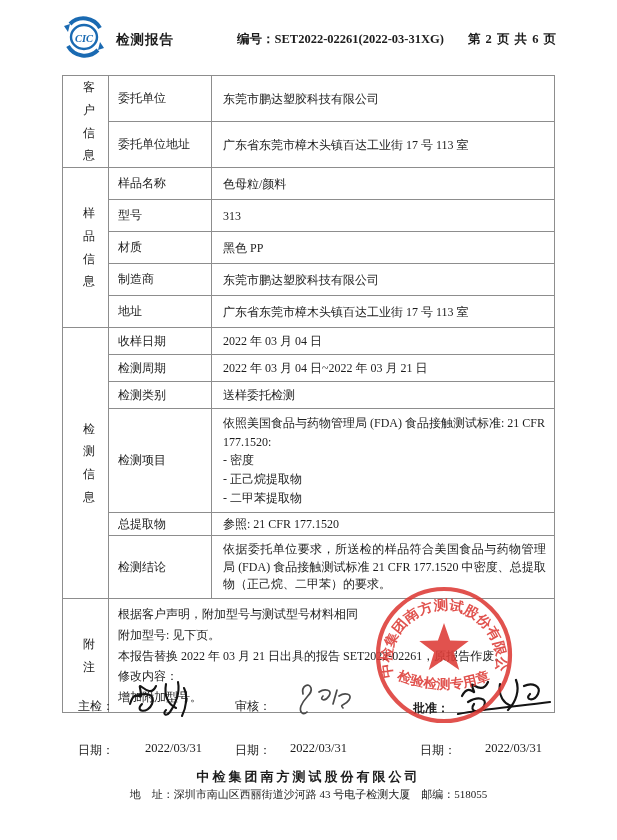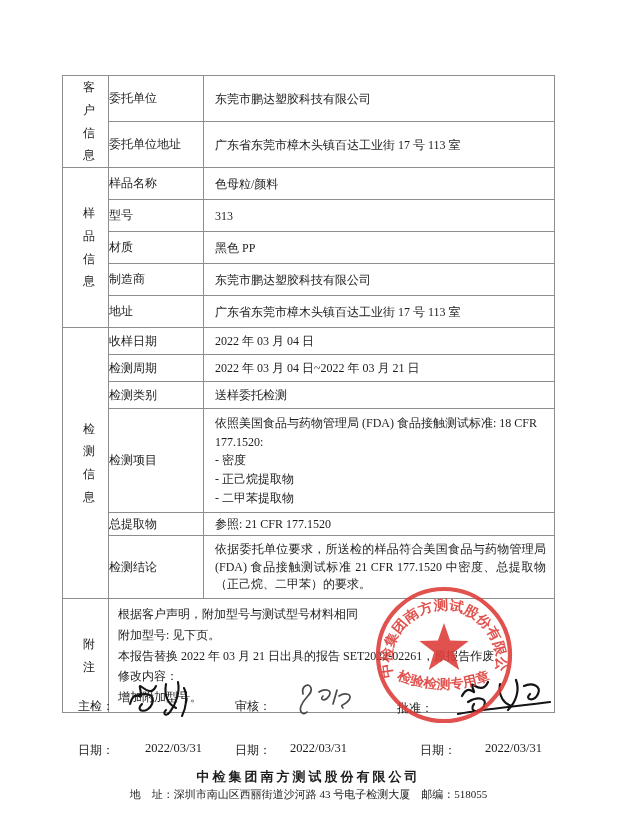--- a/index.html
+++ b/index.html
@@ -18,21 +18,21 @@
   .hdr-no { position:absolute; left:237px; top:31px; font-weight:bold; font-size:12.5px; }
   .hdr-page { position:absolute; right:60px; top:31px; font-weight:bold; font-size:12.5px; letter-spacing:1px; }
 
   
   table.rpt {
     position:absolute; left:62px; top:75px; width:493px;
     border-collapse:collapse; table-layout:fixed; font-size:12px;
   }
   table.rpt td { border:1px solid #8d8d8d; vertical-align:middle; }
   td.sec { width:46px; text-align:center; line-height:1.9; padding:0 20px; word-break:break-all; }
-  td.lbl { width:95px; }
+  td.lbl { width:103px; padding-left:9px; }
   td.val { padding-left:11px; padding-right:8px; line-height:1.5; }
   tr.h34 { height:34px; } tr.h32 { height:32px; } tr.h27 { height:27px; }
   tr.h23 { height:23px; }
   td.multiline { padding-top:5px; padding-bottom:5px; line-height:1.55; vertical-align:middle; }
   td.notes-cell { padding:5px 8px 5px 9px; line-height:1.72; vertical-align:middle; }
 
   
   .stamp { position:absolute; left:374px; top:585px; width:140px; height:140px; opacity:.88; z-index:5; pointer-events:none; }
 
   
@@ -46,20 +46,33 @@
   .foot-company { top:768px; font-weight:bold; font-size:13px; letter-spacing:3px; }
   .foot-addr { top:787px; font-size:11px; }
   .foot-web { top:803px; font-size:11.5px; }
   .foot a, .link { color:#0000cc; text-decoration:underline; font-family:"Liberation Mono","DejaVu Sans Mono",monospace; font-size:10.5px; }
 </style>
 </head>
 <body>
 
 <div class="page">
 
+  <div class="hdr">
+    <svg class="logo" viewBox="0 0 44 44">
+      <path d="M38 13 A19 19 0 0 0 8 9" fill="none" stroke="#1a6ab2" stroke-width="4"></path>
+      <path d="M6 31 A19 19 0 0 0 36 35" fill="none" stroke="#1a6ab2" stroke-width="4"></path>
+      <path d="M36 35 l6 -2 -4 -6 z" fill="#1a6ab2"></path>
+      <path d="M8 9 l-6 2 4 6 z" fill="#1a6ab2"></path>
+      <ellipse cx="22" cy="22" rx="13" ry="12" fill="#fff" stroke="#1a6ab2" stroke-width="2.4"></ellipse>
+      <text x="22" y="26.5" text-anchor="middle" font-size="10.5" font-style="italic" font-weight="bold" fill="#1a6ab2" font-family="Liberation Serif, DejaVu Serif, serif">CIC</text>
+    </svg>
+    <div class="hdr-title">检测报告</div>
+    <div class="hdr-no"><span>编号：</span><span>SET2022-02261(2022-03-31XG)</span></div>
+    <div class="hdr-page">第 2 页 共 6 页</div>
+  </div>
 
   <table class="rpt">
 
     <tbody>
         <tr class="h34">
       <td class="sec" rowspan="2">客户信息</td>
       <td class="lbl">委托单位</td>
       <td class="val">东莞市鹏达塑胶科技有限公司</td>
     </tr>
     <tr class="h34">
@@ -98,21 +111,21 @@
       <td class="lbl">检测周期</td>
       <td class="val">2022 年 03 月 04 日~2022 年 03 月 21 日</td>
     </tr>
     <tr class="h27">
       <td class="lbl">检测类别</td>
       <td class="val">送样委托检测</td>
     </tr>
     <tr>
       <td class="lbl">检测项目</td>
       <td class="val multiline">
-        <div>依照美国食品与药物管理局 (FDA) 食品接触测试标准: 18 CFR 177.1520:</div>
+        <div>依照美国食品与药物管理局 (FDA) 食品接触测试标准: 21 CFR 177.1520:</div>
         <div>- 密度</div>
         <div>- 正己烷提取物</div>
         <div>- 二甲苯提取物</div>
       </td>
     </tr>
     <tr class="h23">
       <td class="lbl">总提取物</td>
       <td class="val">参照: 21 CFR 177.1520</td>
     </tr>
     <tr>
@@ -164,21 +177,21 @@
   <svg class="sig" style="left:293px; top:678px;" width="68" height="42" viewBox="0 0 68 42">
     <g fill="none" stroke="#4a4a4a" stroke-width="1.7" stroke-linecap="round">
       <path d="M10,16 C8,8 16,4 18,10 C20,16 12,18 8,28 C6,34 10,38 14,34"></path>
       <path d="M26,14 C32,10 40,12 36,18 C32,24 26,22 30,18"></path>
       <path d="M44,12 L40,26 M46,18 C52,14 60,16 56,22 C52,28 46,26 50,30"></path>
     </g>
   </svg>
   <div class="date-label" style="left:235px; top:742px;">日期：</div>
   <div class="date-val" style="left:290px; top:741px;">2022/03/31</div>
 
-  <div class="sig-label" style="left:397px; top:700px;">批准：</div>
+  <div class="sig-label" style="left:413px; top:700px;font-weight:bold;">批准：</div>
   <svg class="sig" style="left:452px; top:672px;" width="104" height="52" viewBox="0 0 104 52">
     <g fill="none" stroke="#141414" stroke-width="2.2" stroke-linecap="round">
       <path d="M10,24 C18,8 26,30 20,14 C18,8 30,24 36,10"></path>
       <path d="M16,30 C26,24 36,26 32,34 C28,42 16,40 22,32"></path>
       <path d="M48,12 C46,24 52,32 60,34 M64,8 C68,18 64,30 56,38"></path>
       <path d="M72,14 C80,10 90,14 86,22 C82,30 72,28 78,22"></path>
       <path d="M6,42 C38,36 70,34 98,30"></path>
     </g>
   </svg>
   <div class="date-label" style="left:420px; top:742px;">日期：</div>

